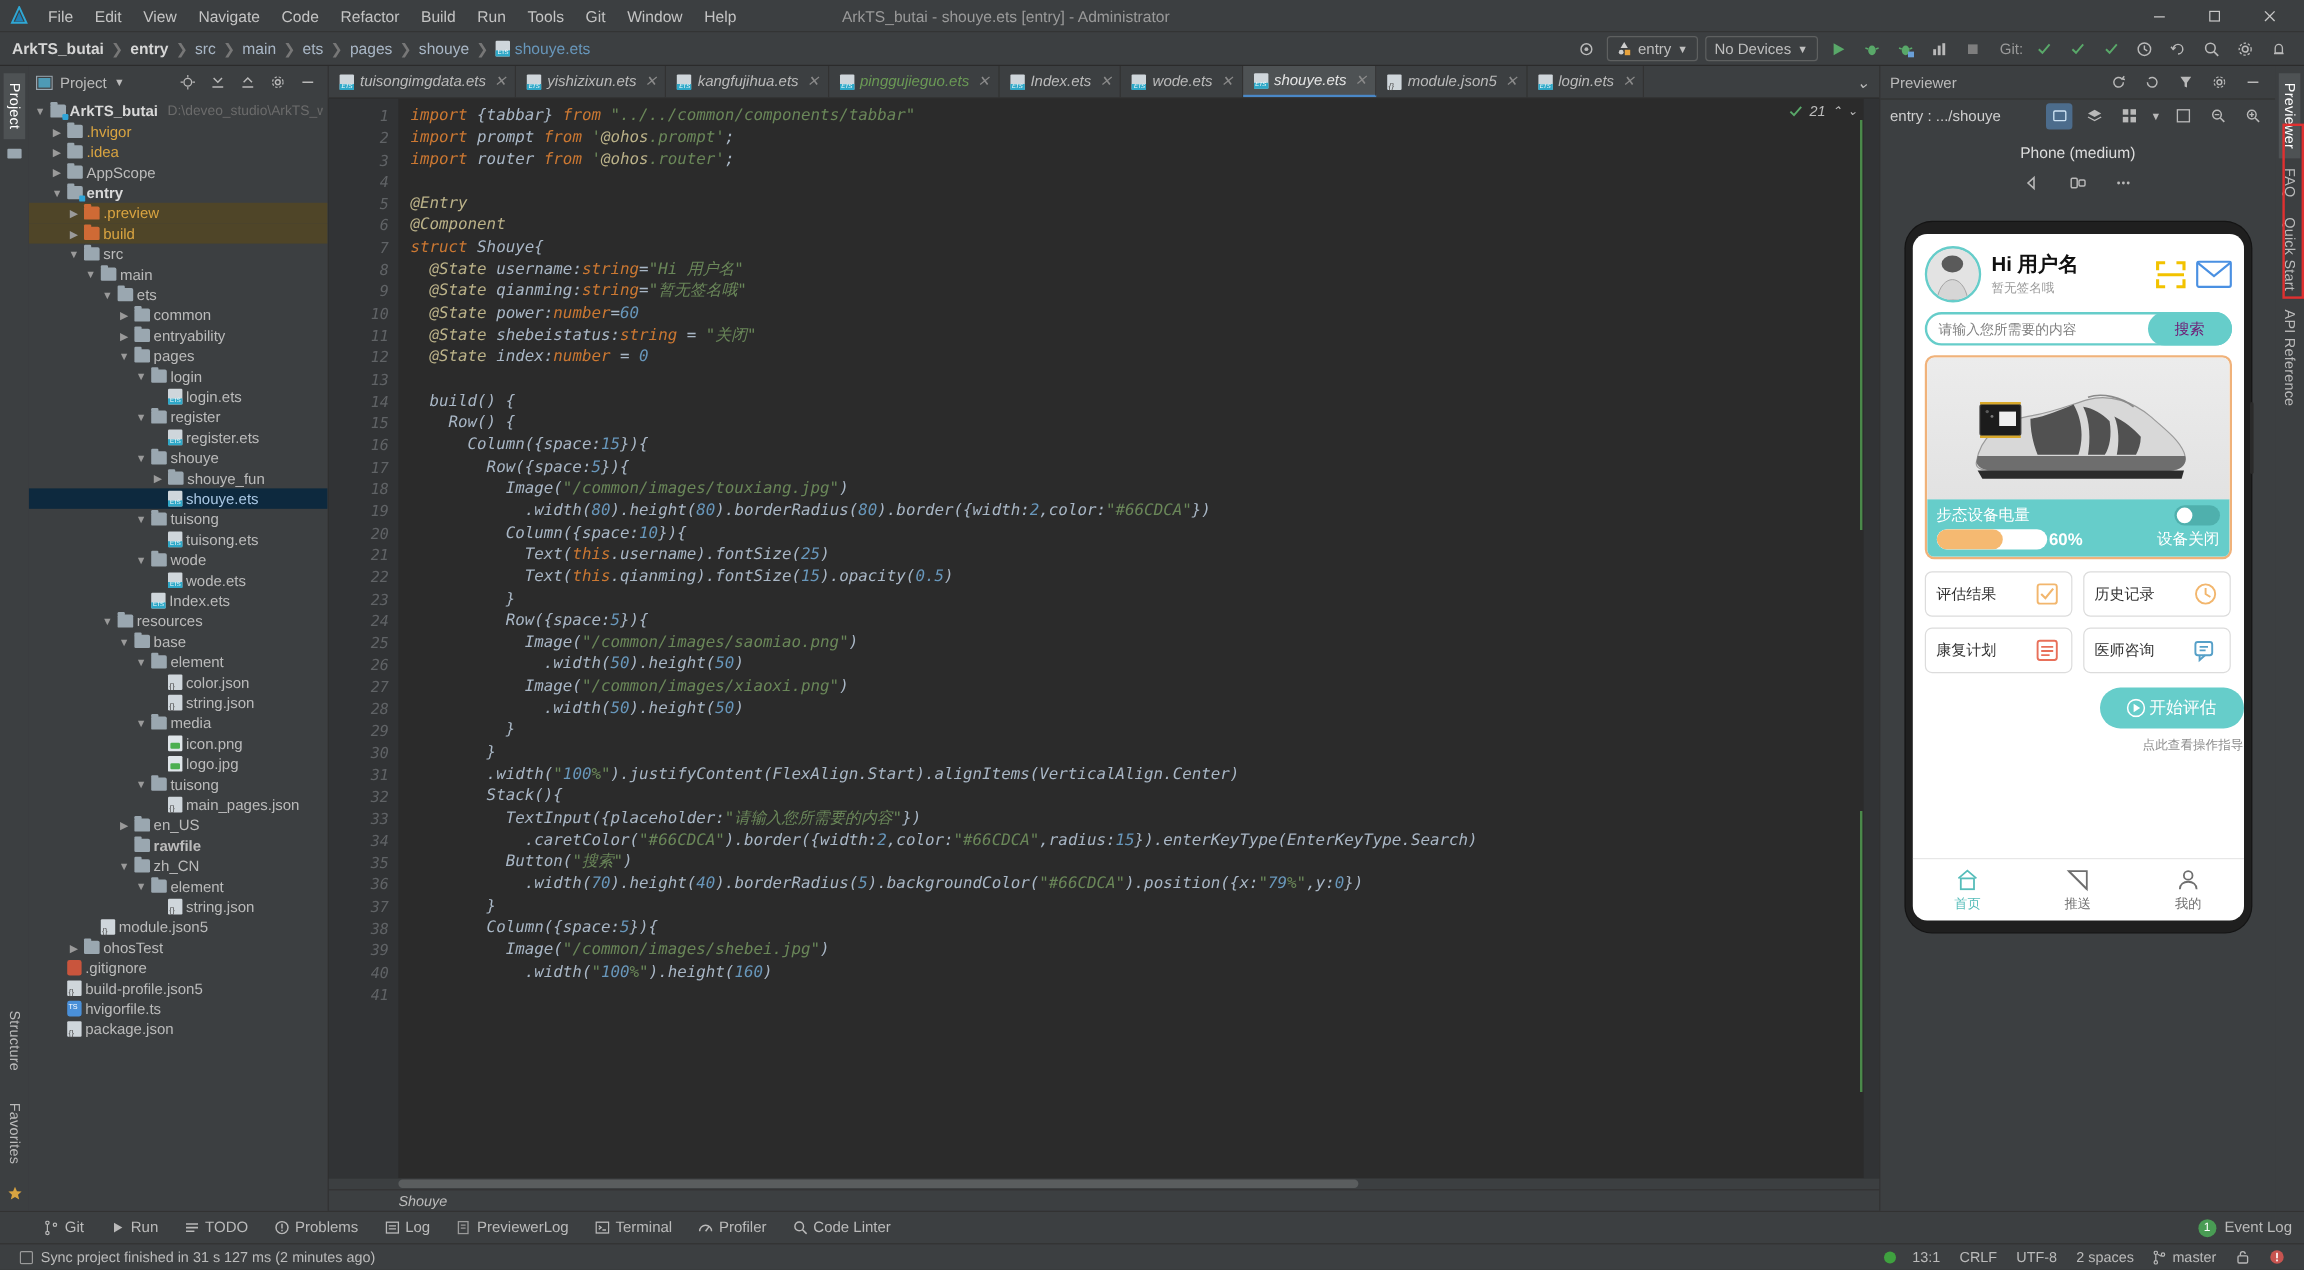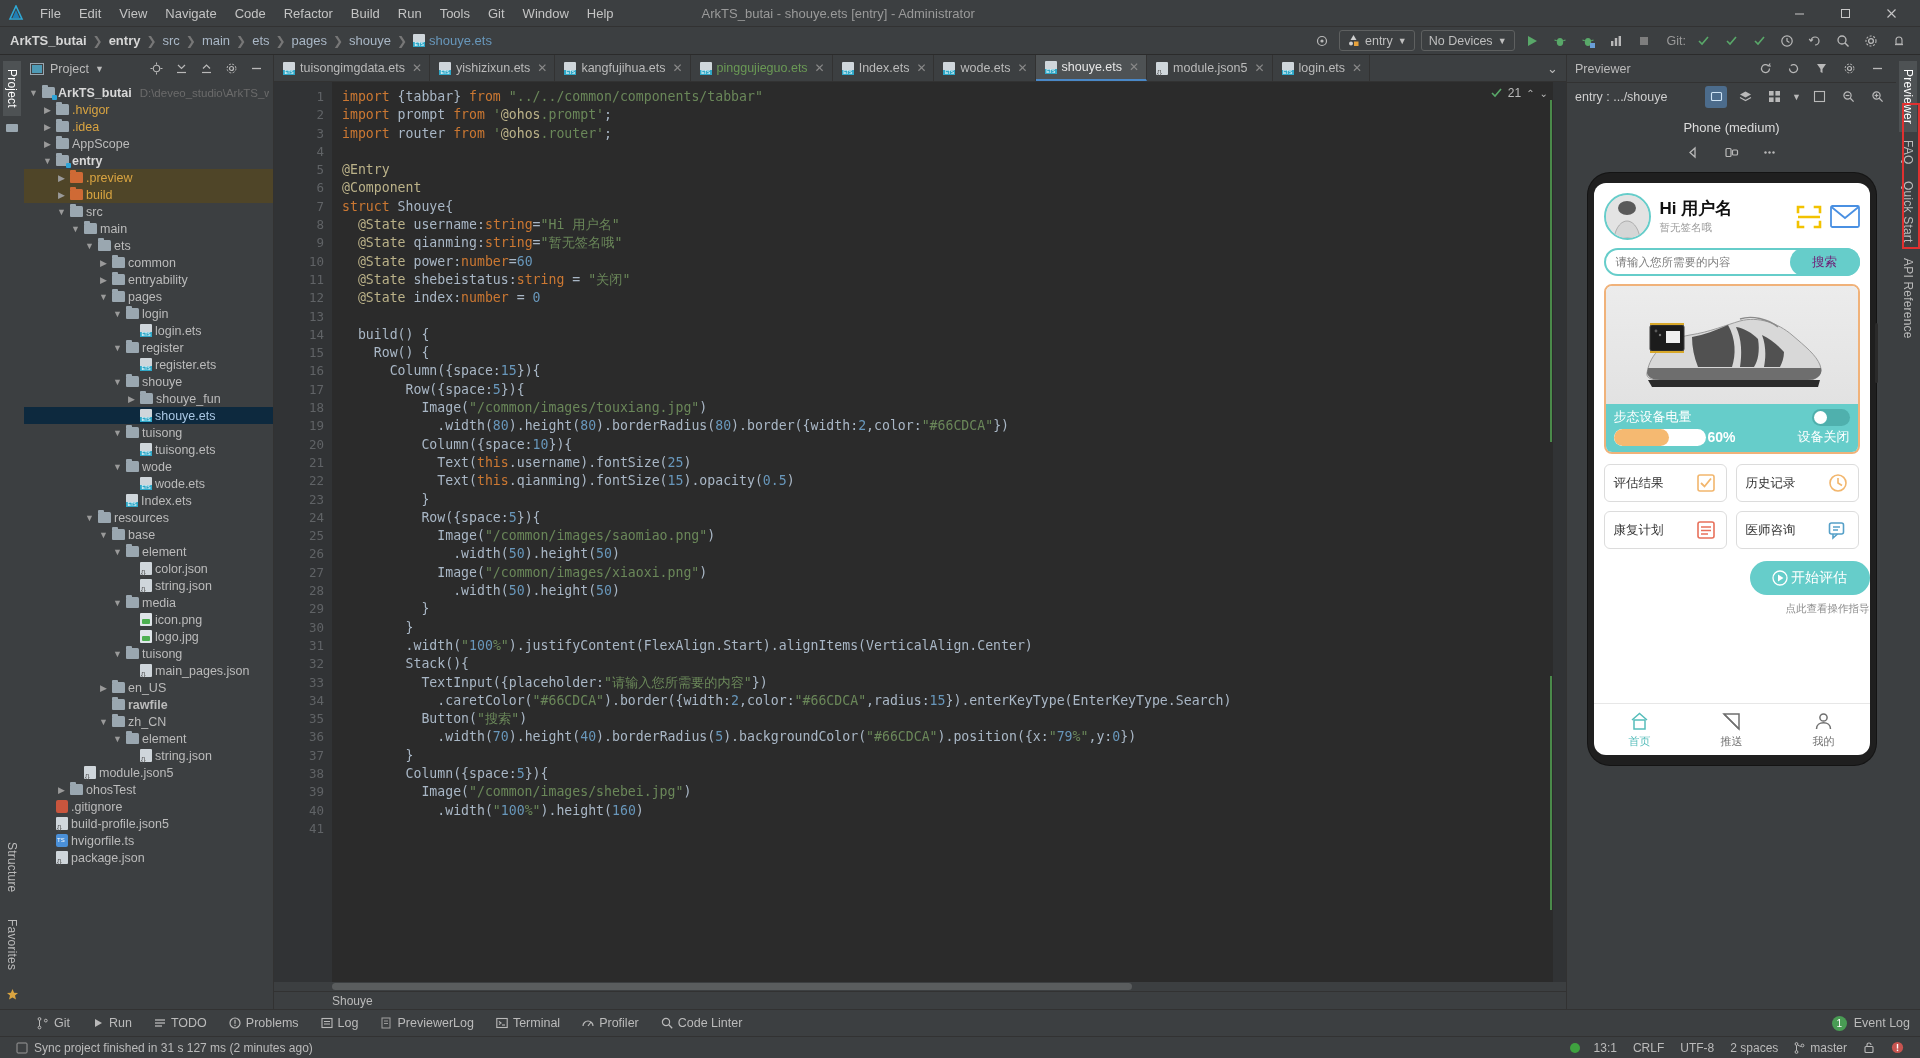--- a/index.html
+++ b/index.html
@@ -56,21 +56,21 @@
   .fets:after{ content:"ETS"; position:absolute; bottom:0; left:0; right:0; font-size:5px; background:#2fa8c8; color:#fff; text-align:center; letter-spacing:-0.3px; line-height:5px;}
   .fjson{ width:12px;height:13px; flex:0 0 12px; background:#cfd6db; border-radius:1px; position:relative;}
   .fjson:after{content:"{}";position:absolute;bottom:-1px;left:1px;font-size:7px;color:#4a4a4a;line-height:7px;}
   .fimg{ width:12px;height:13px; flex:0 0 12px; background:#dfe5e9; border-radius:1px; position:relative;}
   .fimg:after{content:"";position:absolute;left:2px;bottom:2px;width:8px;height:5px;background:#4caf50;border-radius:1px;}
   .fgit{ width:12px;height:13px; flex:0 0 12px; background:#c9553d; border-radius:2px;}
   .fts{ width:12px;height:13px; flex:0 0 12px; background:#4a90d9; border-radius:2px; position:relative;}
   .fts:after{content:"TS";position:absolute;left:1px;top:2px;font-size:6px;color:#fff;line-height:8px;}
 
   
-  .editor{ flex:1; display:flex; flex-direction:column; background:#2b2b2b; min-width:0;}
+  .editor{ flex:1; display:flex; flex-direction:column; background:#2b2b2b; min-width:0;font-style:italic;}
   .tabs{ height:27px; background:#3c3f41; display:flex; align-items:stretch; overflow:hidden; border-bottom:1px solid #323232;}
   .tab{ display:flex; align-items:center; gap:5px; padding:0 7px 0 9px; font-size:12.5px; color:#bbb; border-right:1px solid #323232; white-space:nowrap;}
   .tab .x{ color:#8a8a8a; font-size:12px; margin-left:2px;}
   .tab.active{ background:#4e5254; color:#e6e6e6; border-bottom:2px solid #4a88c7;}
   .tab.green .tname{ color:#6a9955;}
   .tabs-more{ display:flex; align-items:center; padding:0 8px; color:#bbb; margin-left:auto;}
 
   .codewrap{ flex:1; display:flex; position:relative; overflow:hidden; background:#2b2b2b;}
   .gutter{ width:58px; background:#313335; text-align:right; padding-top:6px; flex:0 0 58px; position:relative;}
   .gline{ height:18.3px; line-height:18.3px; font-family:"DejaVu Sans Mono", monospace; font-size:12.5px; color:#606366; padding-right:8px; position:relative;}
@@ -87,21 +87,21 @@
   
   .preview{ width:330px; background:#3c3f41; display:flex; flex-direction:column; border-left:1px solid #323232;}
   .pvtitle{ height:27px; display:flex; align-items:center; padding:0 8px; font-size:12.5px; color:#bbb;}
   .pvtitle .pva{ margin-left:auto; display:flex; gap:6px; align-items:center;}
   .pvbar{ height:28px; display:flex; align-items:center; padding:0 8px; gap:8px; border-top:1px solid #323232;}
   .pvbar .pp{ color:#cfcfcf; font-size:12.5px;}
   .pvbar .pr{ margin-left:auto; display:flex; gap:7px; align-items:center;}
   .devname{ text-align:center; font-size:13px; color:#dcdcdc; padding:10px 0 6px;}
   .devctrl{ display:flex; justify-content:center; gap:8px; padding-bottom:10px;}
   .devbtn{ width:30px;height:22px; border:0; background:transparent; color:#b9b9b9; display:flex;align-items:center;justify-content:center; border-radius:3px;}
-  .phone{ width:288px; height:592px; margin:0 auto 0; background:#1f1f1f; border-radius:22px; padding:10px 6px; position:relative; box-shadow:0 0 0 1px #141414;}
+  .phone{ width:288px; height:592px; margin:12px auto 0; background:#1f1f1f; border-radius:22px; padding:10px 6px; position:relative; box-shadow:0 0 0 1px #141414;}
   .phone:after{ content:""; position:absolute; right:-2px; top:150px; width:3px; height:60px; background:#2a2a2a; border-radius:2px;}
   .screen{ width:100%; height:100%; background:#fff; border-radius:12px; overflow:hidden; display:flex; flex-direction:column;}
   .app-head{ display:flex; align-items:center; padding:10px 10px 6px; gap:9px;}
   .avatar{ width:47px;height:47px;border-radius:50%; border:2px solid #66CDCA; background:#e9e9e9; flex:0 0 47px; position:relative; overflow:hidden;}
   .uname{ font-size:17px; color:#111; font-weight:bold; line-height:20px;}
   .usig{ font-size:10.5px; color:#9b9b9b; margin-top:2px;}
   .hicons{ margin-left:auto; display:flex; gap:8px; align-items:center;}
   .searchrow{ margin:2px 10px 8px; height:28px; border:2px solid #66CDCA; border-radius:15px; display:flex; align-items:center; position:relative; background:#fff;}
   .searchrow .ph{ font-size:11.5px; color:#7f7f7f; padding-left:10px;}
   .sbtn{ position:absolute; right:-2px; top:-2px; width:70px; height:28px; border-radius:15px; background:#66CDCA; color:#701a75; font-size:12.5px; display:flex;align-items:center;justify-content:center;}

